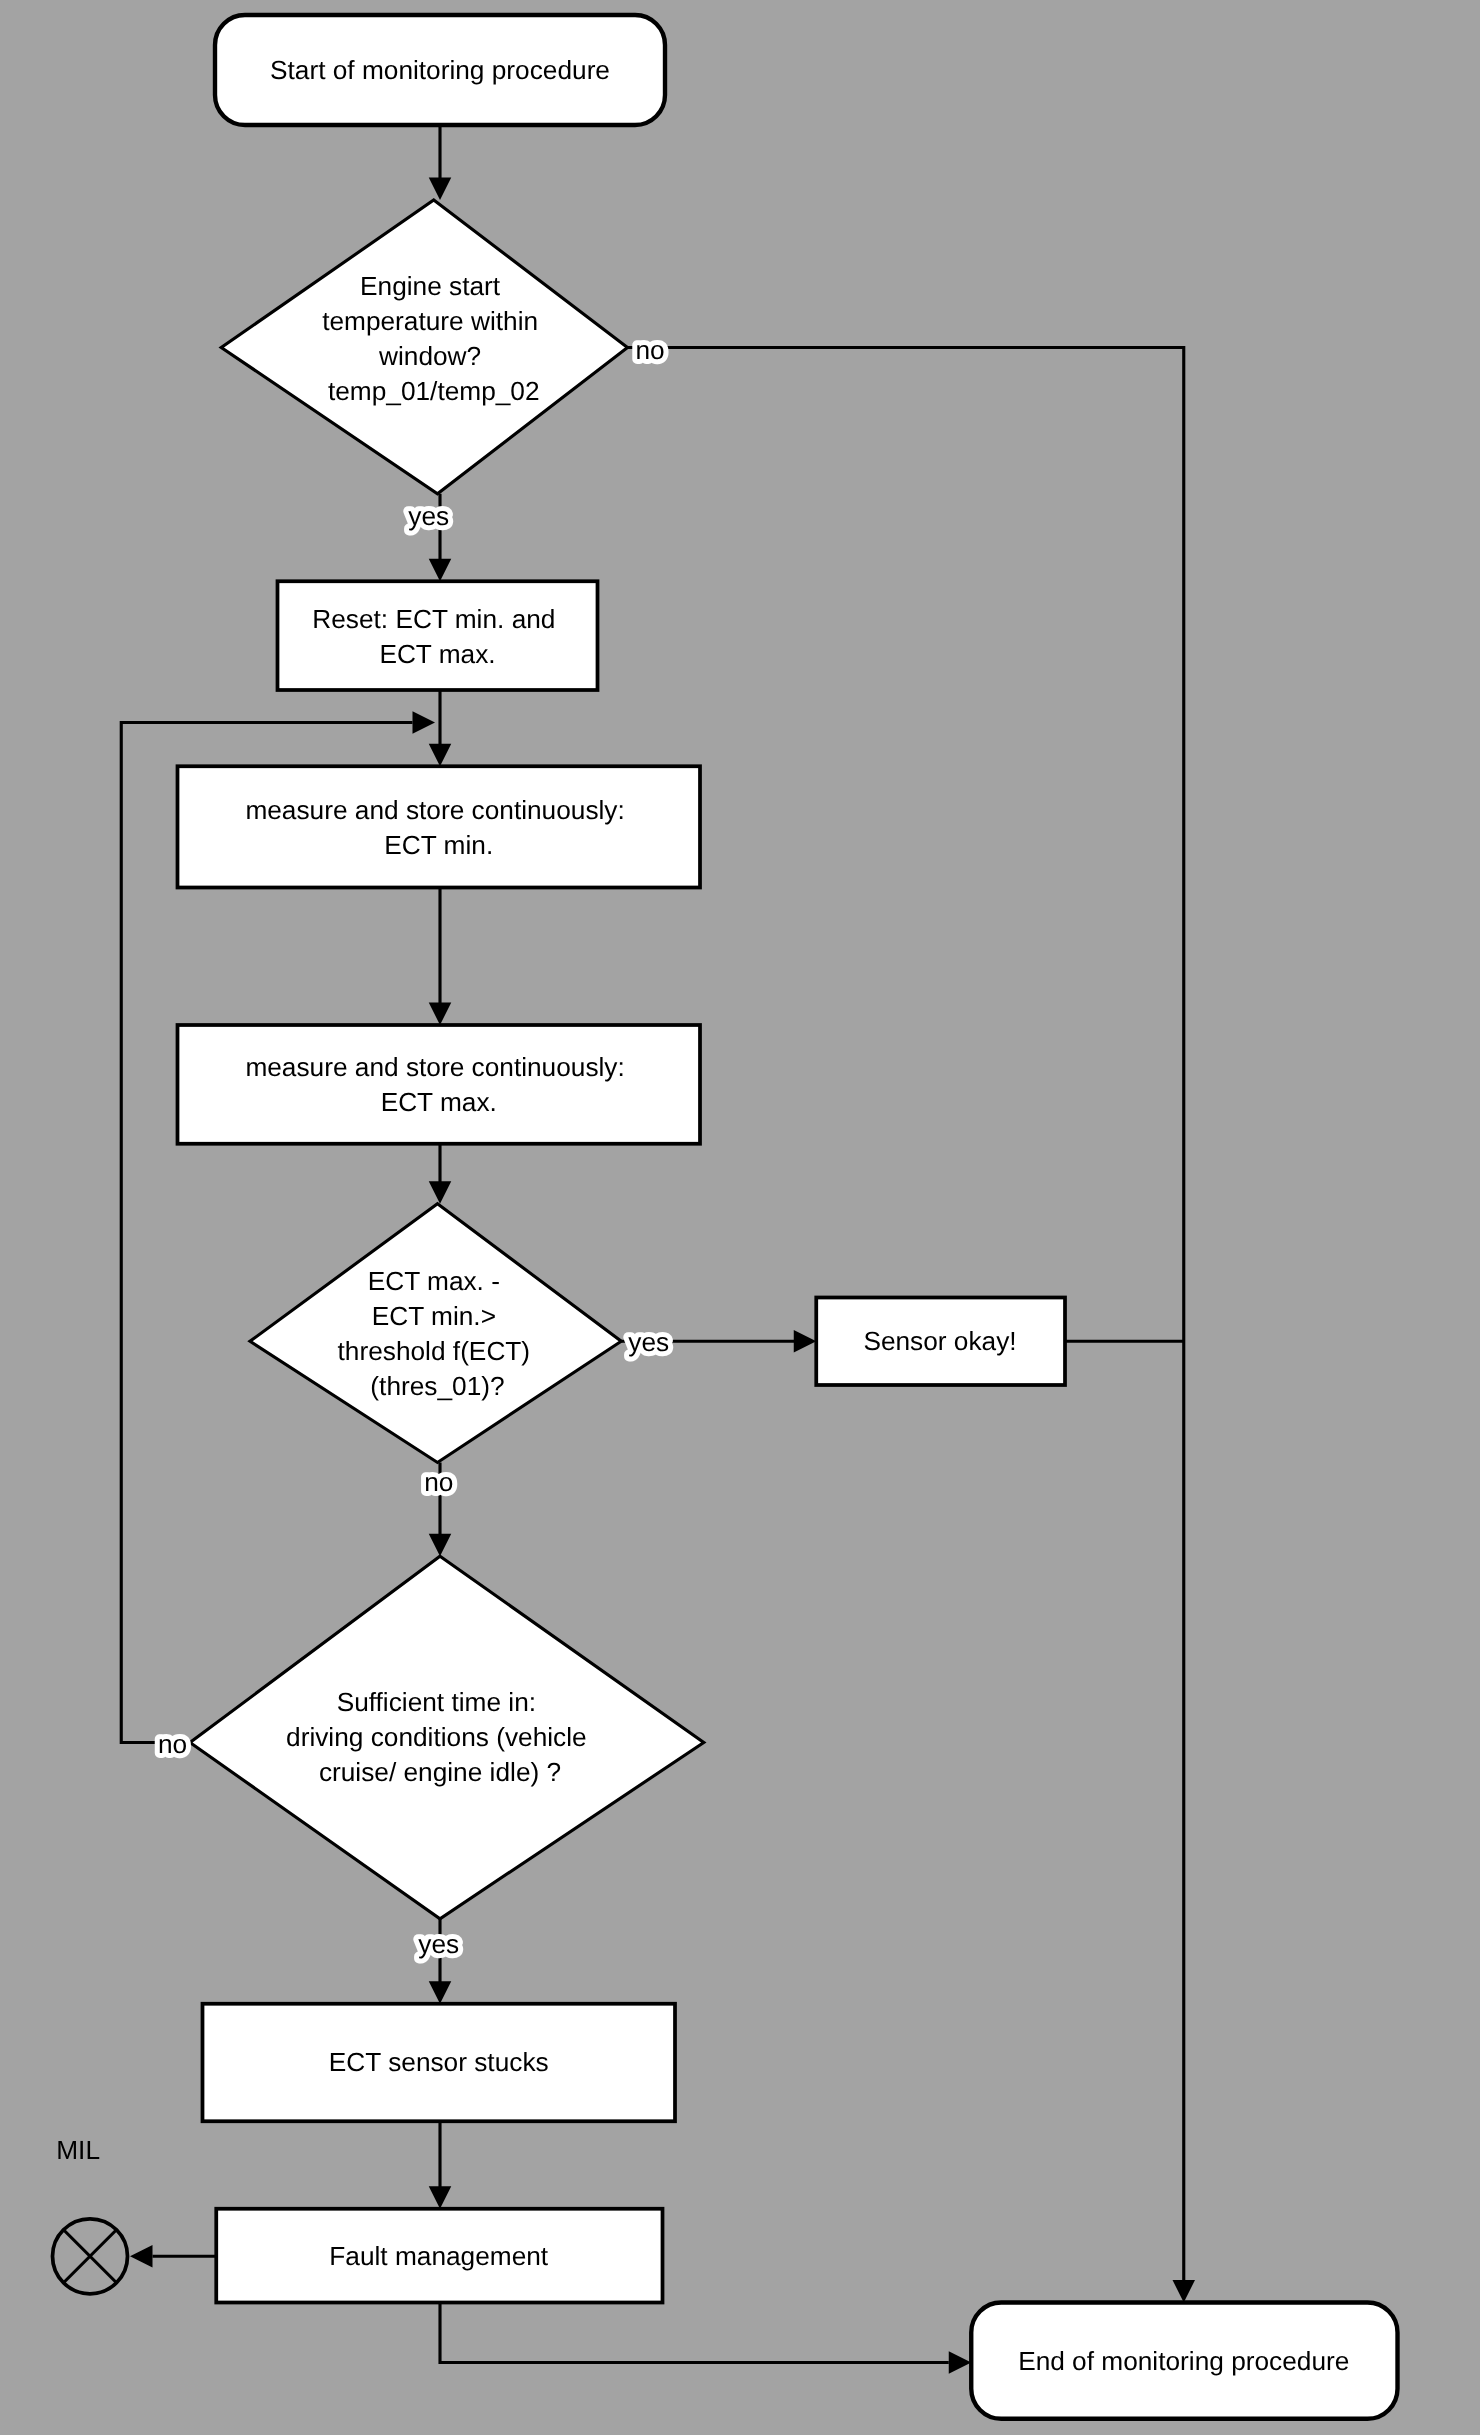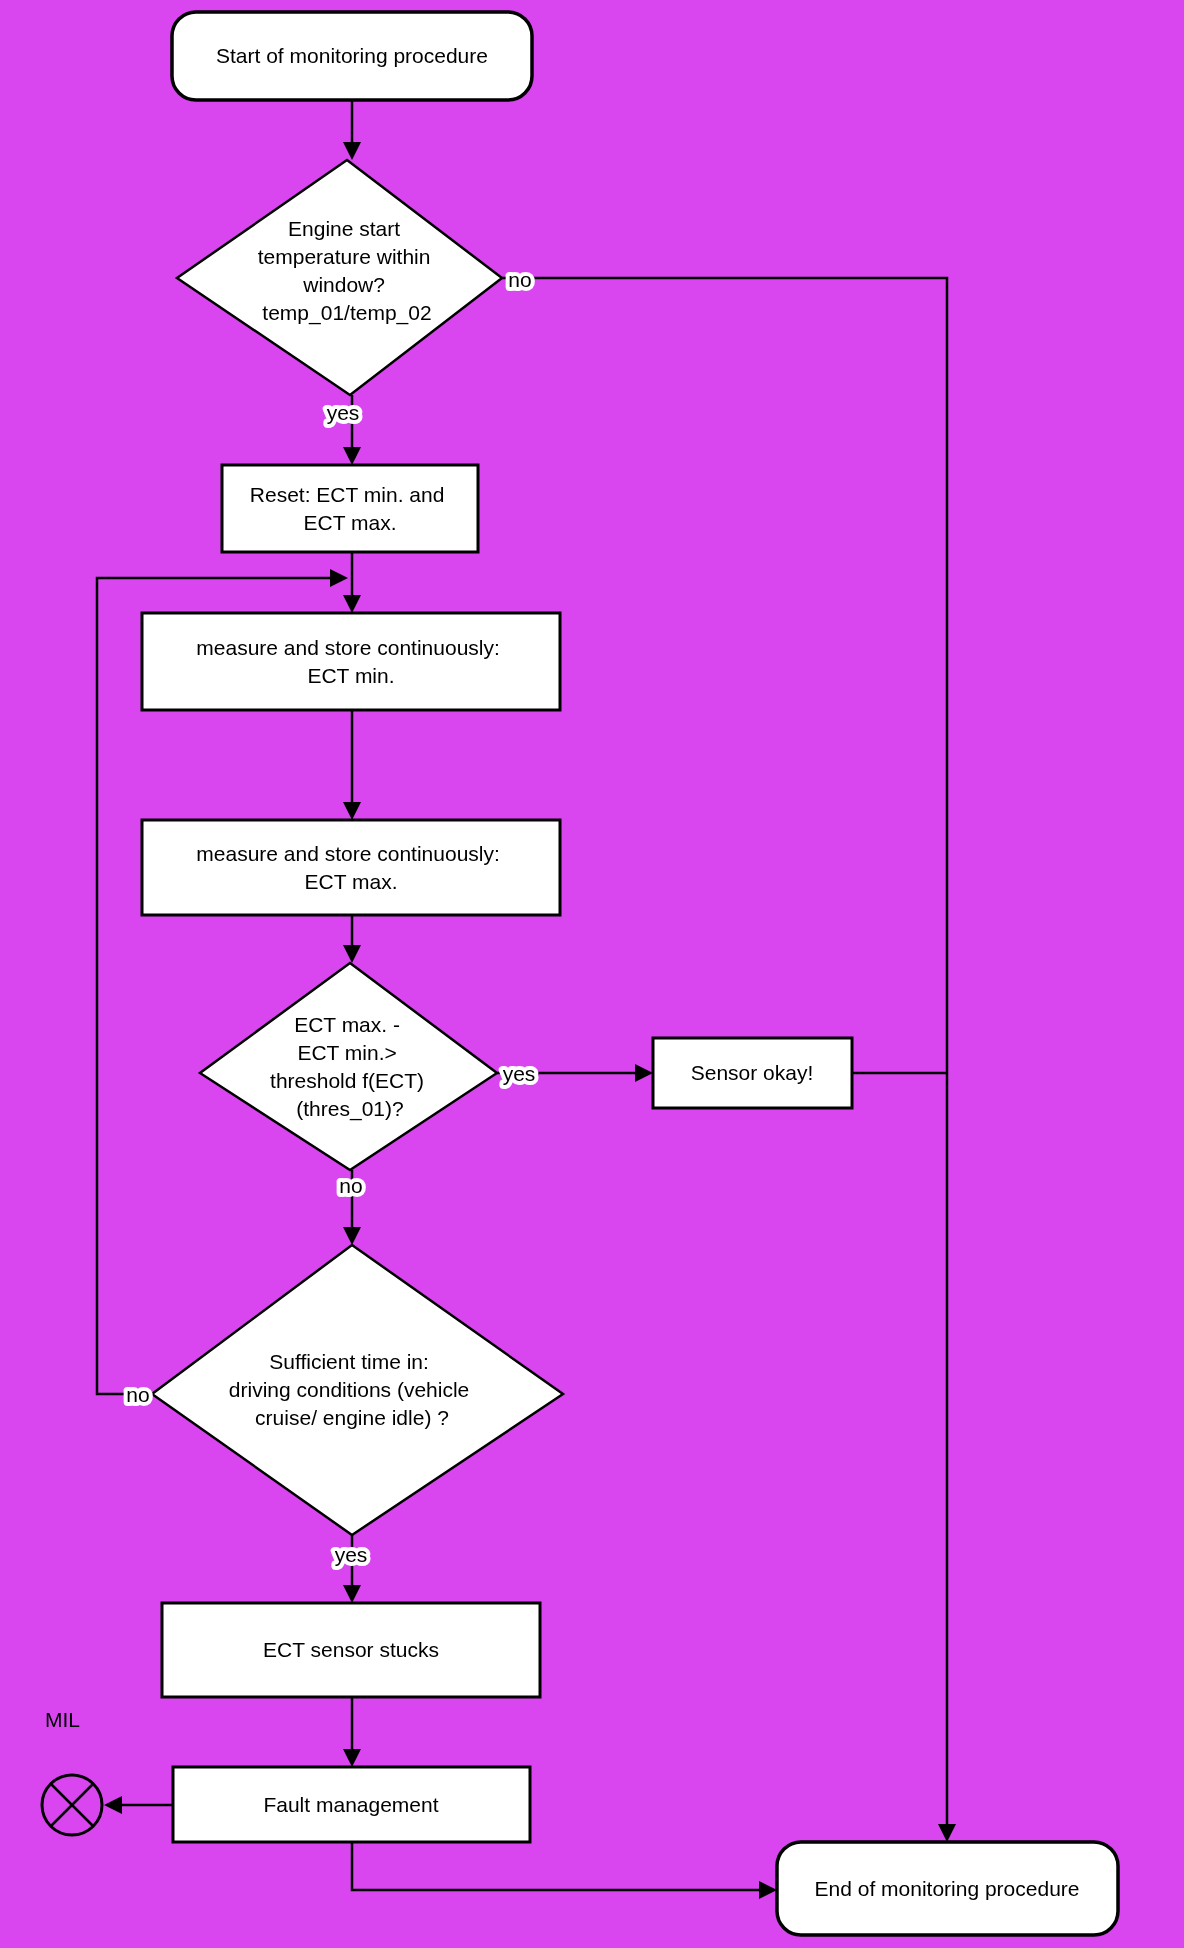--- a/index.html
+++ b/index.html
@@ -1,20 +1,20 @@
 <!DOCTYPE html>
 <html><head>
 <meta charset="utf-8">
 <style>
   html, body { margin: 0; padding: 0; background: #ffffff; }
   #stage {
     position: relative;
     width: 1184px;
     height: 1948px;
-    background: #d946ef;
+    background: #a3a3a3;
     font-family: "Liberation Sans", sans-serif;
   }
   svg { display: block; }
   .shape { fill: #ffffff; stroke: #000000; }
   .box      { stroke-width: 3; }
   .terminal { stroke-width: 3.5; }
   .diamond  { stroke-width: 2.5; fill: #ffffff; stroke: #000000; }
   .edge { stroke: #000000; stroke-width: 2.5; fill: none; }
   .arrowhead { fill: #000000; stroke: none; }
   .t {

